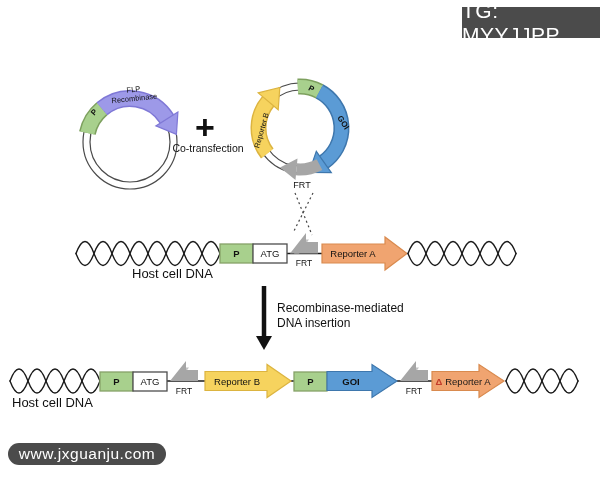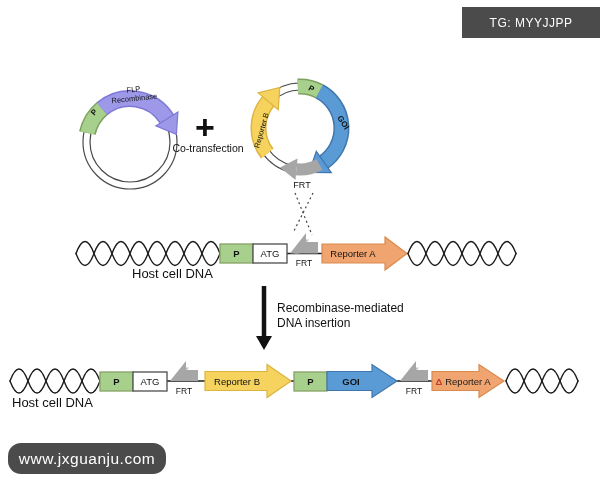--- a/index.html
+++ b/index.html
@@ -6,22 +6,22 @@
   .stage {
     position:relative; width:600px; height:480px; background:#ffffff;
     font-family:"Liberation Sans", sans-serif; overflow:hidden;
   }
   .stage svg { position:absolute; left:0; top:0; font-family:"Liberation Sans", sans-serif; }
   .banner {
     position:absolute; background:#4b4b4b; color:#fff;
     display:flex; align-items:center; justify-content:center;
     letter-spacing:.5px; z-index:5;
   }
-  .banner-top  { left:462px; top:7px;  width:138px; height:31px; font-size:12px; }
-  .banner-bottom { left:8px; top:443px; width:158px; height:31px; font-size:15.5px;border-radius:13px; }
+  .banner-top  { left:462px; top:7px;  width:138px; height:31px; font-size:21px; }
+  .banner-bottom { left:8px; top:443px; width:158px; height:22px; font-size:15.5px;border-radius:13px; }
   .watermark {
     position:absolute; left:444px; top:386px; z-index:4;
     font-size:17px; letter-spacing:1px; color:rgba(168,163,160,0.85);
     white-space:nowrap;
   }
   text { fill:#111; }
 </style>
 </head>
 <body>
 

